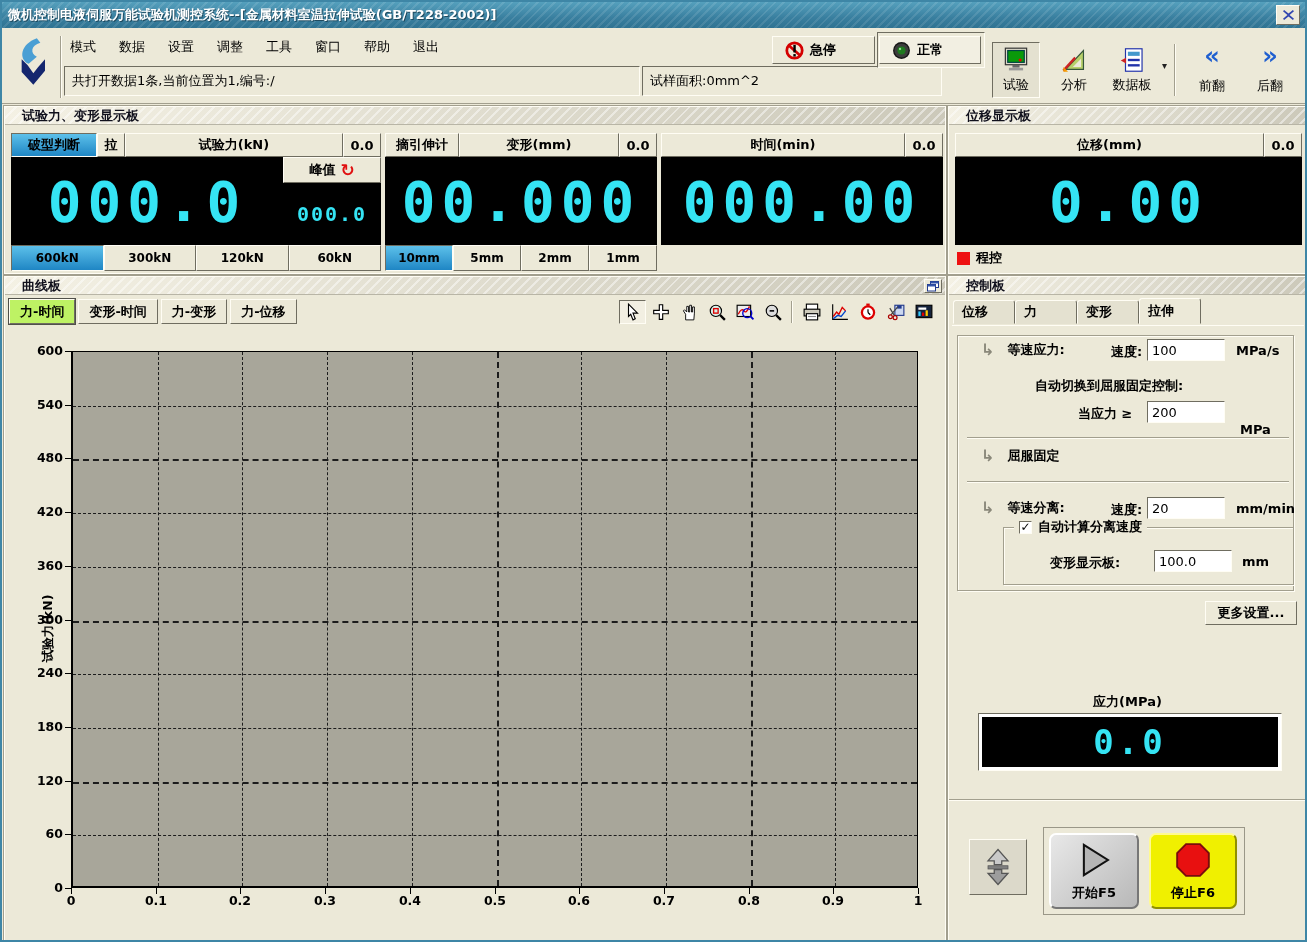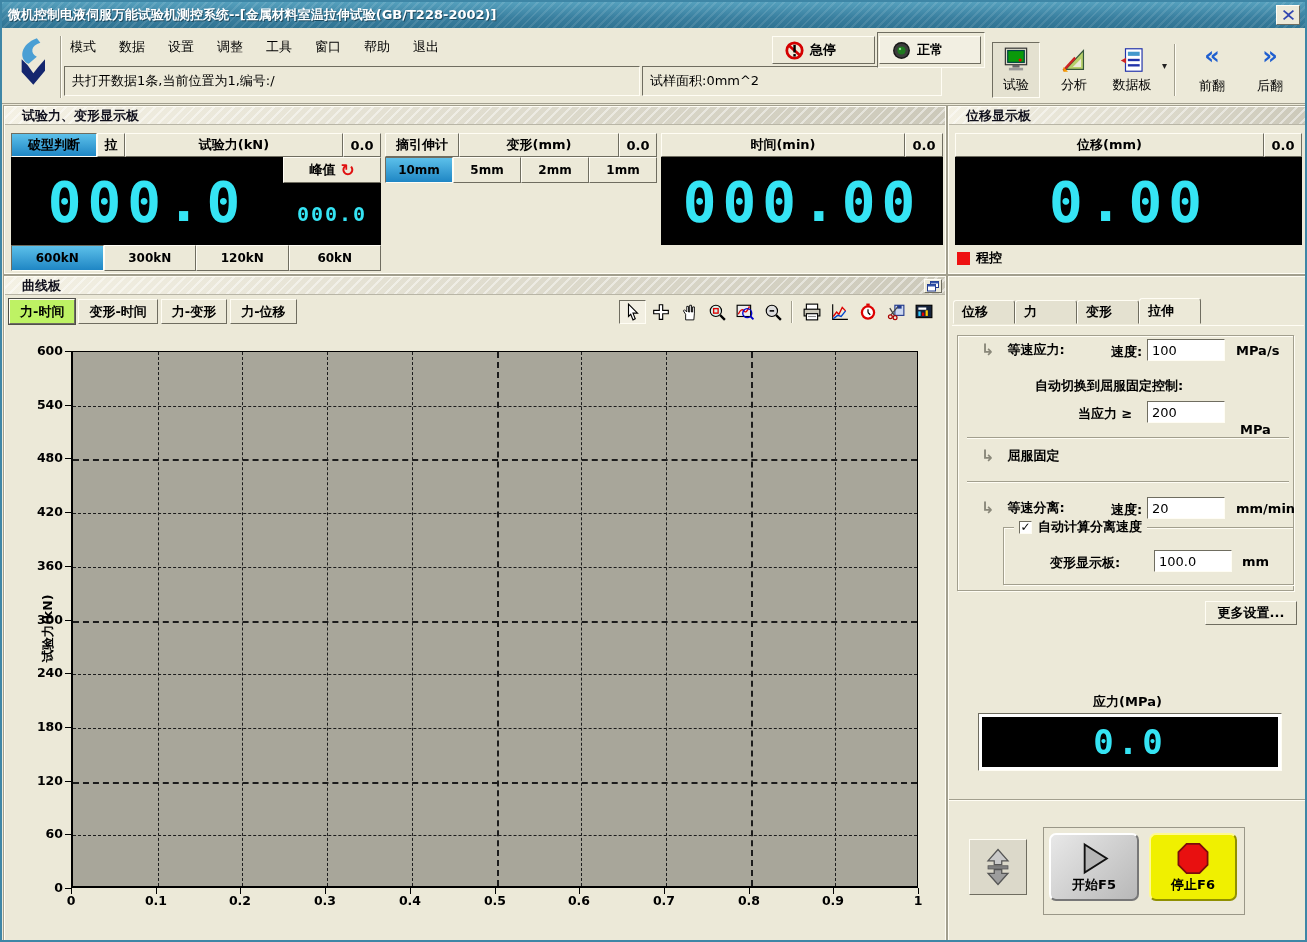--- a/index.html
+++ b/index.html
@@ -146,21 +146,21 @@
               align-items:center; justify-content:center; font-weight:bold; cursor:pointer; }
   #stress-label { position:absolute; top:416px; left:0; width:100%; text-align:center; font-weight:bold; }
   #stress-frame { position:absolute; left:29px; top:436px; width:304px; height:58px; background:#fff;
                   border:1px solid; border-color:#6f6d60 #fffdf4 #fffdf4 #6f6d60; padding:3px; }
   #stress-led { width:100%; height:100%; font-size:34px; letter-spacing:4px; }
   #ctrl-groove { position:absolute; left:0; top:522px; width:100%; }
   #jog-btn { position:absolute; left:20px; top:562px; width:58px; height:56px; display:flex;
              align-items:center; justify-content:center; cursor:pointer; background:#dcd9ca; }
   #startstop-frame { position:absolute; left:94px; top:550px; width:202px; height:88px;
                      border:1px solid #9a9788; background:#ece9d8; }
-  .bigbtn { position:absolute; top:556px; width:90px; height:68px; border-radius:7px; cursor:pointer;
+  .bigbtn { position:absolute; top:556px; width:90px; height:76px; border-radius:7px; cursor:pointer;
             display:flex; flex-direction:column; align-items:center; justify-content:space-between;
             padding:6px 12px 5px; font-weight:bold; }
   #start-btn { left:100px; background:linear-gradient(135deg,#e8e8e8,#b8b8b8);
                border:2px solid; border-color:#fff #777 #777 #fff; }
   #stop-btn { left:200px; width:88px; background:#f0f000; border:2px solid; border-color:#fffa90 #909000 #909000 #fffa90; }
 </style>
 </head>
 <body>
 
 <div id="titlebar">
@@ -279,20 +279,21 @@
         <div class="rbtn up">60kN</div>
       </div>
   </div>
 
   <div id="blockB" class="dblock">
     <div class="lrow">
       <div class="up" style="width:74px">摘引伸计</div>
       <div class="lcell up">变形(mm)</div>
       <div class="aux up">0.0</div>
     </div>
+    <div class="led bigled">00.000</div>
     <div class="ranges" id="deform-ranges">
         <div class="rbtn up active">10mm</div>
         <div class="rbtn up">5mm</div>
         <div class="rbtn up">2mm</div>
         <div class="rbtn up">1mm</div>
       </div>
   </div>
 
   <div id="blockC" class="dblock">
     <div class="lrow">
@@ -480,20 +481,21 @@
       <div class="tmark-x" style="left: 678px;"></div>
       <div class="xtick" style="left: 656px;">0.8</div>
       <div class="tmark-x" style="left: 762px;"></div>
       <div class="xtick" style="left: 740px;">0.9</div>
       <div class="tmark-x" style="left: 847px;"></div>
       <div class="xtick" style="left: 825px;">1</div>
     </div>
 </div>
 
 <div id="ctrl-panel" class="panel">
+  <div class="phead"><span>控制板</span></div>
   <div id="ctrl-tabs">
       <div class="ktab">位移</div>
       <div class="ktab">力</div>
       <div class="ktab">变形</div>
       <div class="ktab active">拉伸</div>
     </div>
   <div id="tabpage"></div>
 
   <div id="g1" class="gbox"></div>
 

